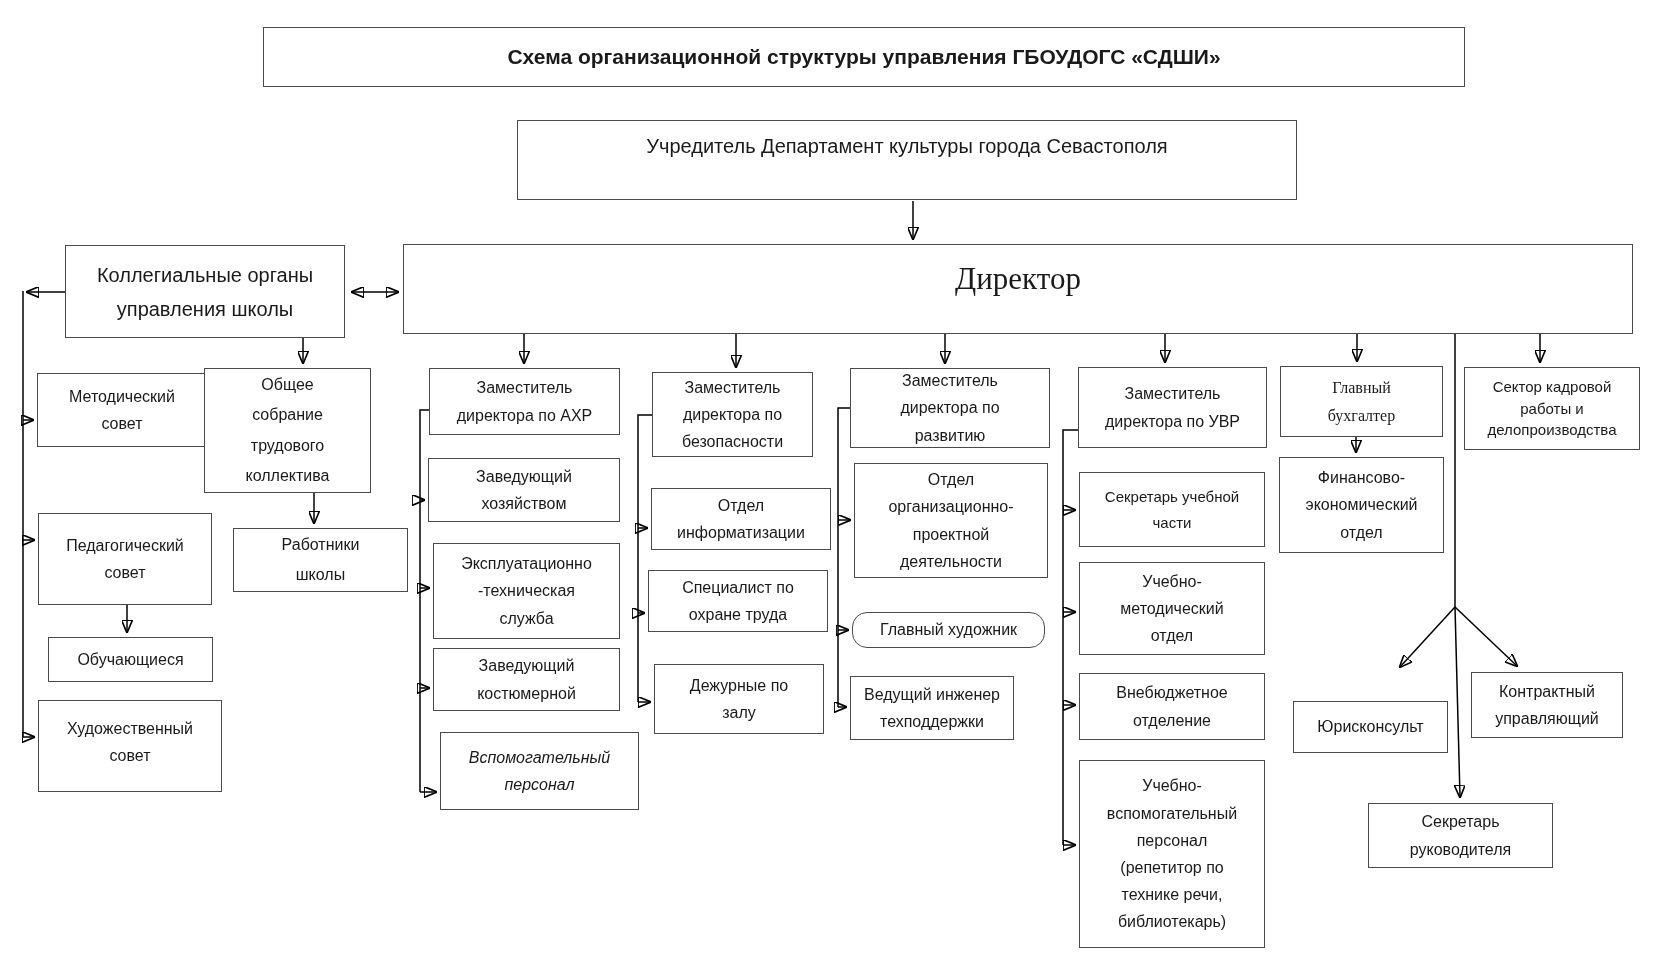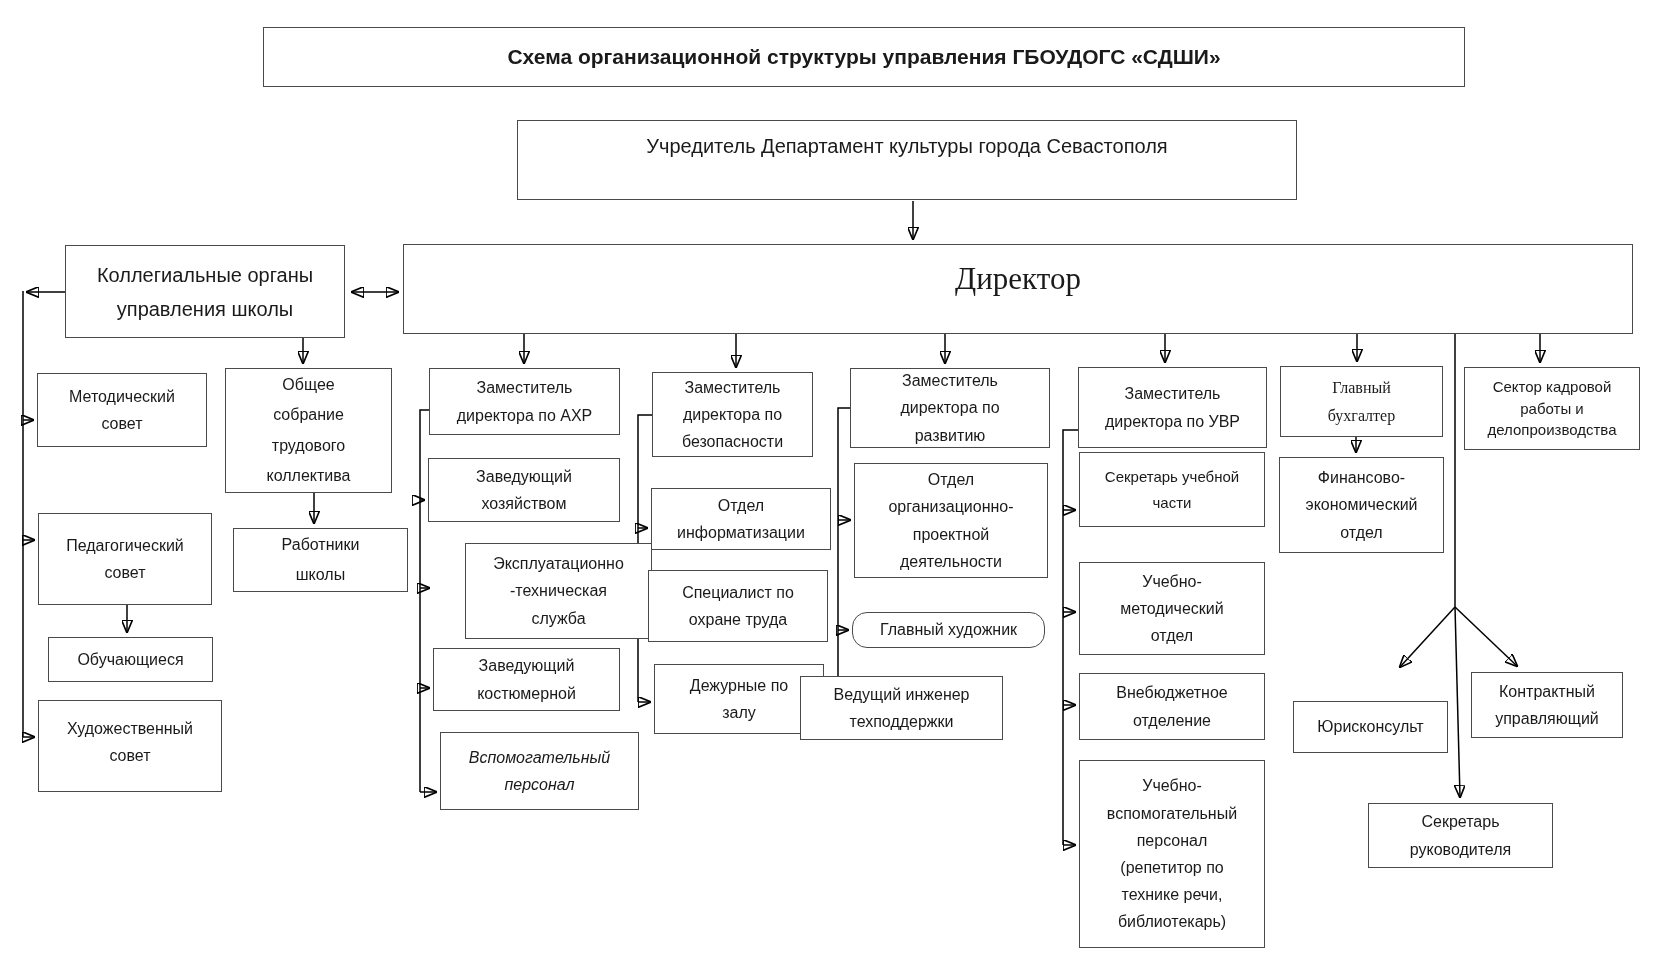--- a/index.html
+++ b/index.html
@@ -100,75 +100,75 @@
 совет</div>
 
   <div class="box" style="left:38px;top:513px;width:174px;height:92px;">Педагогический
 совет</div>
 
   <div class="box" style="left:48px;top:637px;width:165px;height:45px;">Обучающиеся</div>
 
   <div class="box" style="left:38px;top:700px;width:184px;height:92px;align-items:flex-start;padding-top:14px;">Художественный
 совет</div>
 
-  <div class="box lh-tall" style="left:225px;top:368px;width:167px;height:125px;">Общее
+  <div class="box lh-tall" style="left:204px;top:368px;width:167px;height:125px;">Общее
 собрание
 трудового
 коллектива</div>
 
   <div class="box lh-tall" style="left:233px;top:528px;width:175px;height:64px;">Работники
 школы</div>
 
   <div class="box" style="left:429px;top:368px;width:191px;height:67px;">Заместитель
 директора по АХР</div>
 
   <div class="box" style="left:428px;top:458px;width:192px;height:64px;">Заведующий
 хозяйством</div>
 
-  <div class="box" style="left:433px;top:543px;width:187px;height:96px;margin-left:32px;">Эксплуатационно
+  <div class="box" style="left:433px;top:543px;width:187px;height:96px;">Эксплуатационно
 -техническая
 служба</div>
 
   <div class="box" style="left:433px;top:648px;width:187px;height:63px;">Заведующий
 костюмерной</div>
 
   <div class="box italic" style="left:440px;top:732px;width:199px;height:78px;">Вспомогательный
 персонал</div>
 
   <div class="box" style="left:652px;top:372px;width:161px;height:85px;">Заместитель
 директора по
 безопасности</div>
 
   <div class="box" style="left:651px;top:488px;width:180px;height:62px;">Отдел
 информатизации</div>
 
-  <div class="box" style="left:648px;top:570px;width:180px;height:72px;">Специалист по
+  <div class="box" style="left:648px;top:570px;width:180px;height:62px;">Специалист по
 охране труда</div>
 
   <div class="box" style="left:654px;top:664px;width:170px;height:70px;text-align:center;">Дежурные по
 залу</div>
 
   <div class="box" style="left:850px;top:368px;width:200px;height:80px;">Заместитель
 директора по
 развитию</div>
 
   <div class="box" style="left:854px;top:463px;width:194px;height:115px;">Отдел
 организационно-
 проектной
 деятельности</div>
 
   <div class="box" style="left:852px;top:612px;width:193px;height:36px;border-radius:15px;">Главный художник</div>
 
-  <div class="box" style="left:800px;top:676px;width:203px;height:64px;">Ведущий инженер
+  <div class="box" style="left:850px;top:676px;width:164px;height:64px;">Ведущий инженер
 техподдержки</div>
 
   <div class="box" style="left:1078px;top:367px;width:189px;height:81px;">Заместитель
 директора по УВР</div>
 
-  <div class="box fs15" style="left:1079px;top:452px;width:186px;height:75px;">Секретарь учебной
+  <div class="box fs15" style="left:1079px;top:472px;width:186px;height:75px;">Секретарь учебной
 части</div>
 
   <div class="box" style="left:1079px;top:562px;width:186px;height:93px;">Учебно-
 методический
 отдел</div>
 
   <div class="box" style="left:1079px;top:673px;width:186px;height:67px;">Внебюджетное
 отделение</div>
 
   <div class="box" style="left:1079px;top:760px;width:186px;height:188px;">Учебно-

